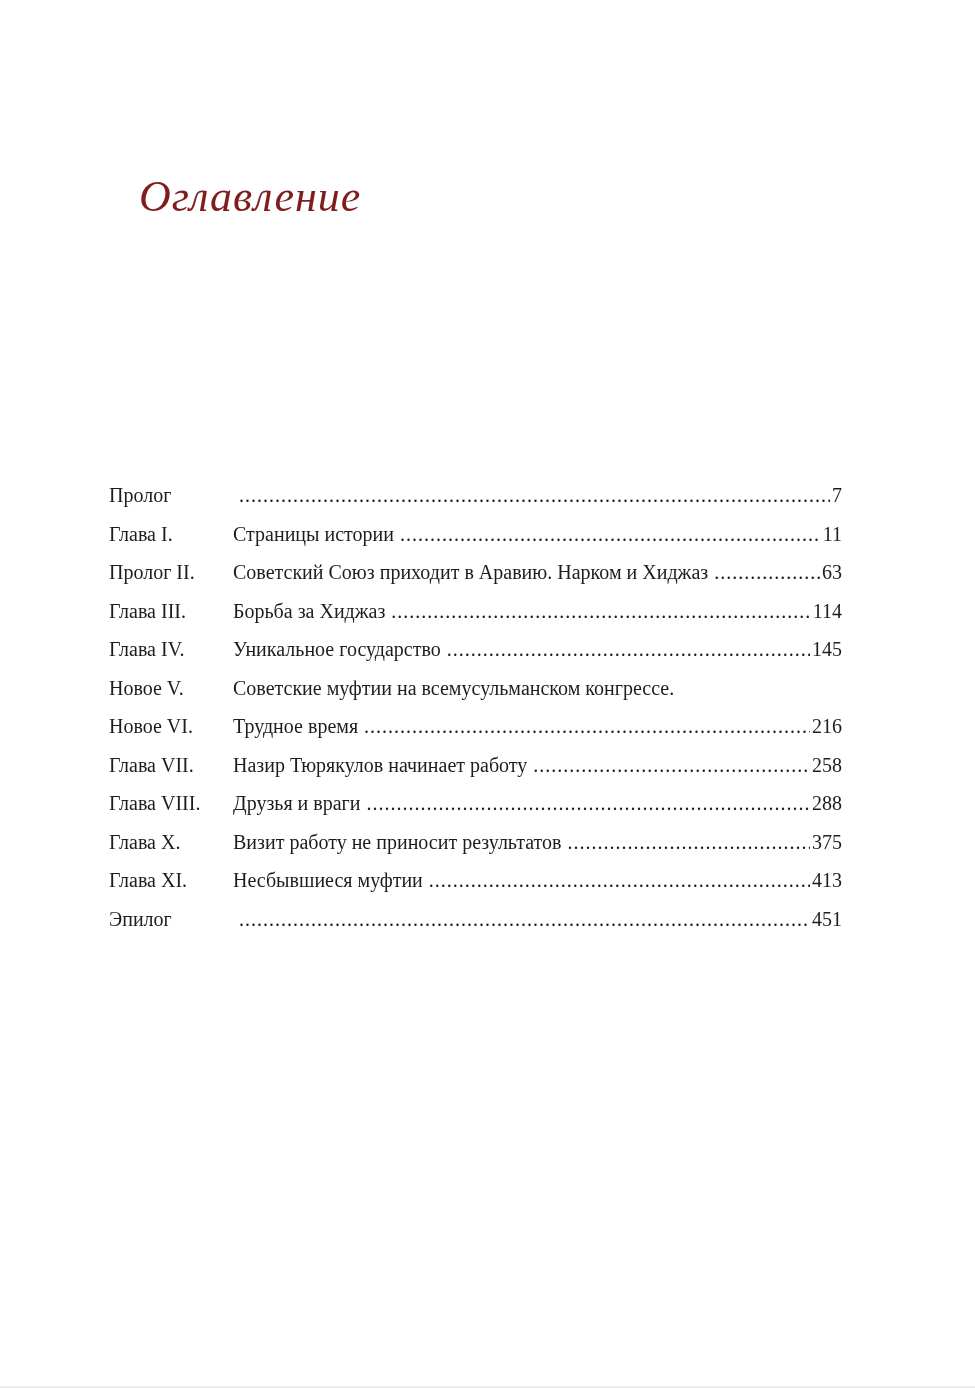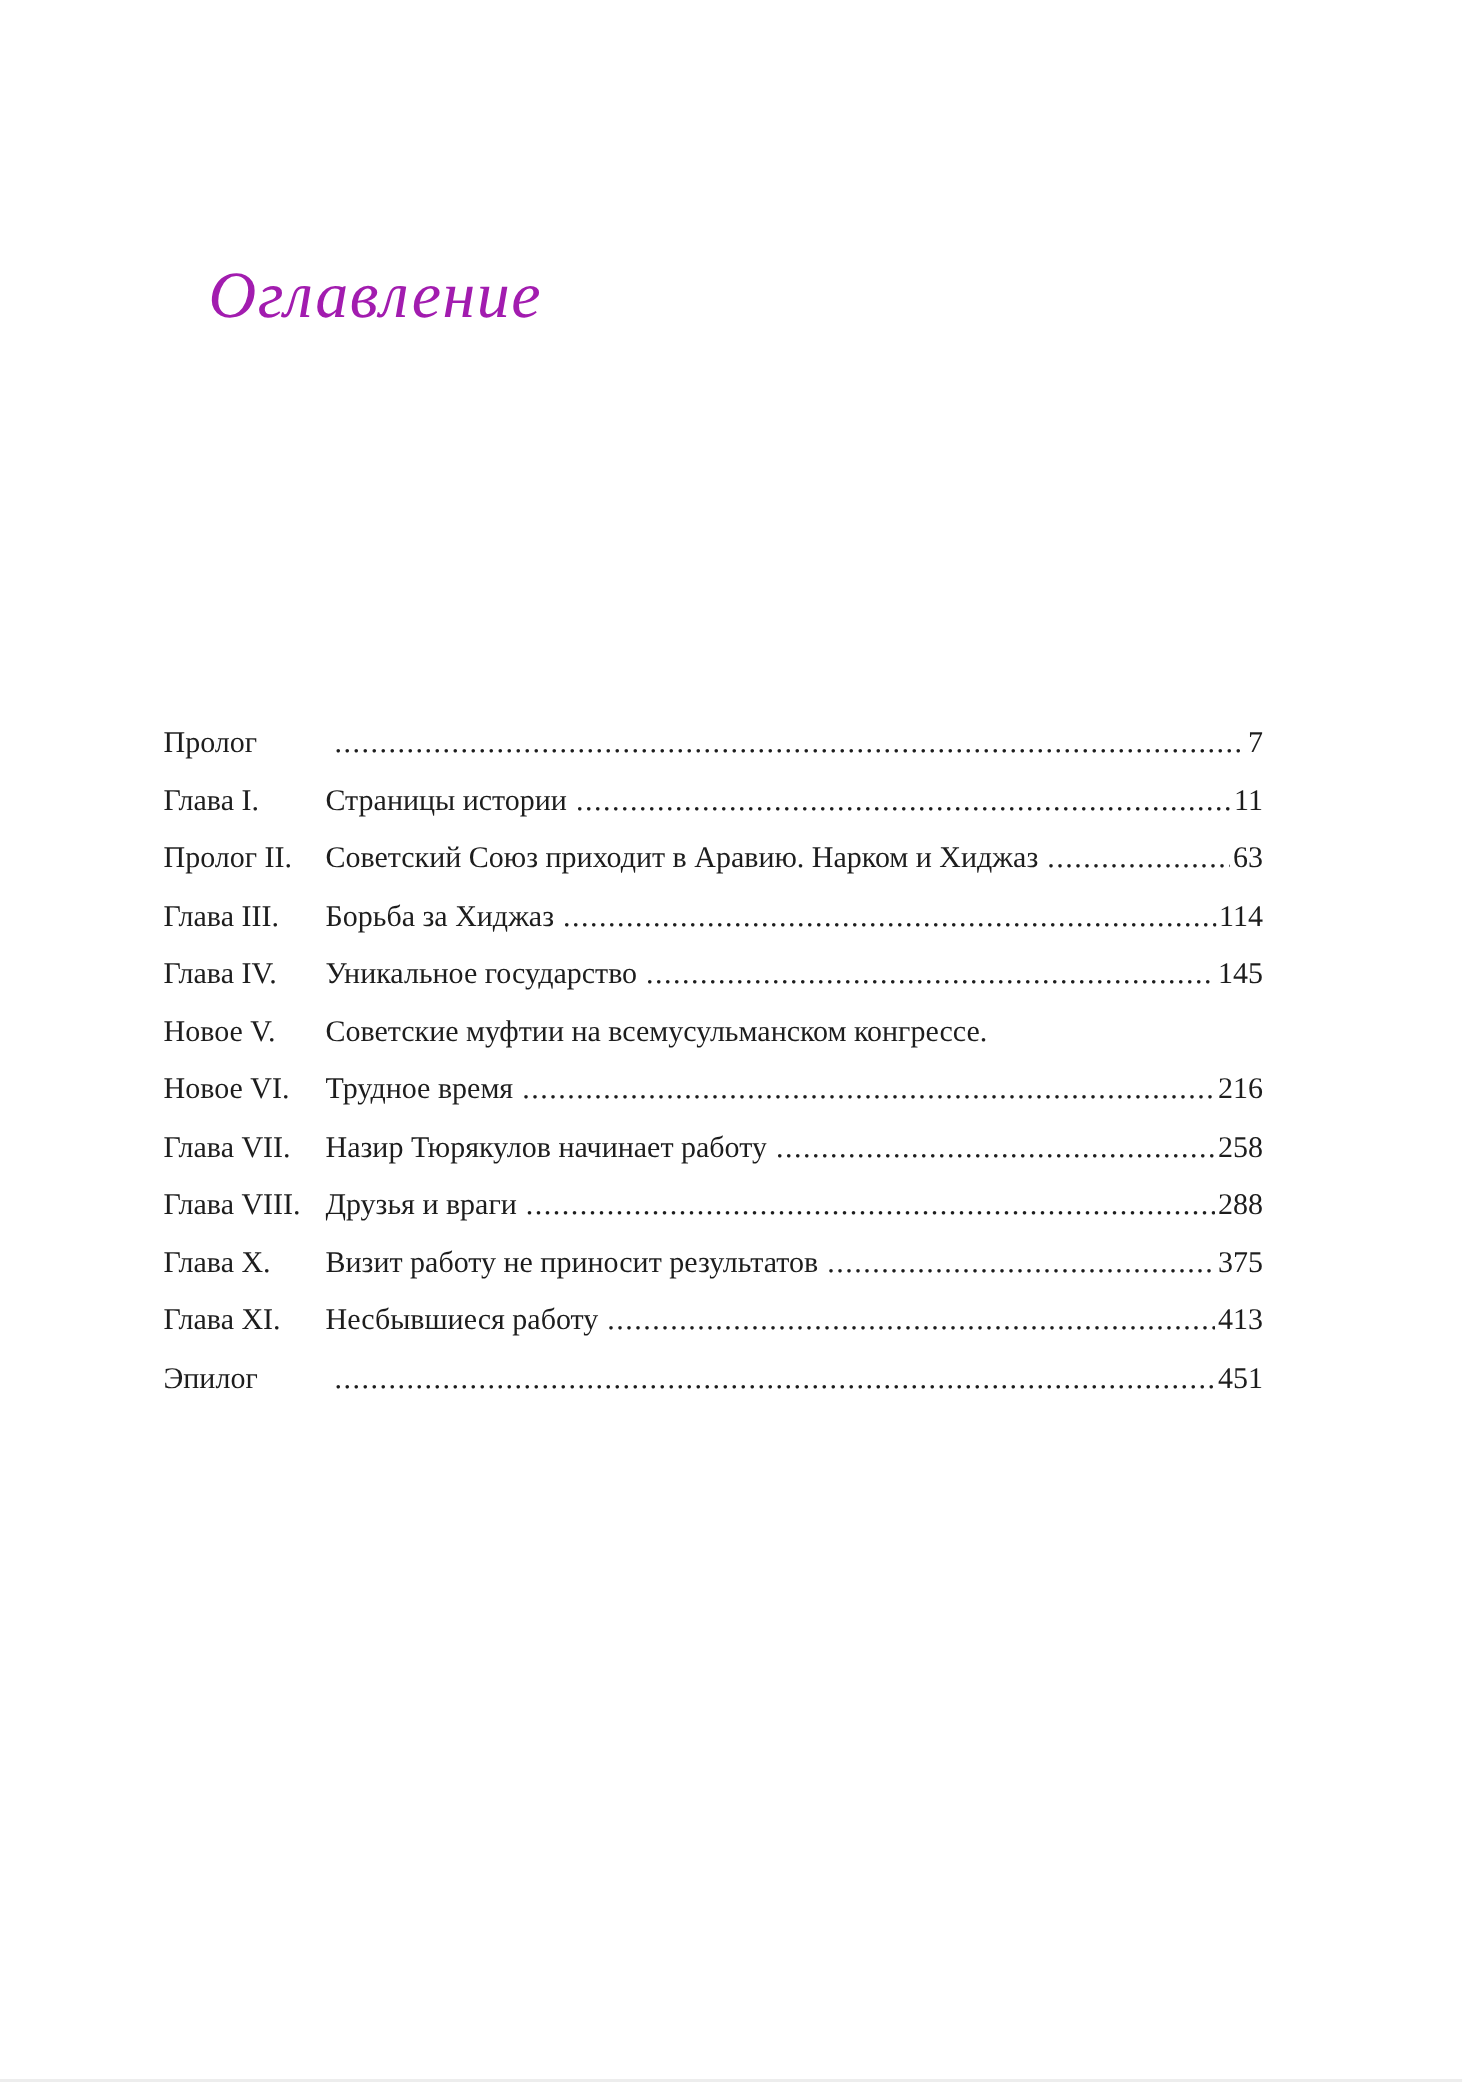--- a/index.html
+++ b/index.html
@@ -18,21 +18,21 @@
   }
   .heading {
     position: absolute;
     left: 139px;
     top: 146px;
     font-size: 44px;
     font-style: italic;
     font-weight: 400;
     letter-spacing: 1px;
     line-height: 1;
-    color: #a21caf;
+    color: #7f1d1d;
     white-space: nowrap;
   }
   .toc {
     position: absolute;
     left: 109px;
     top: 476px;
     width: 733px;
   }
   .row {
     display: flex;
@@ -42,20 +42,21 @@
     font-size: 20px;
     white-space: nowrap;
   }
   .lbl {
     flex: 0 0 auto;
     min-width: 108px;
   }
   .ttl {
     flex: 0 1 auto;
     overflow: hidden;
+    margin-left: 16px;
   }
   .dots {
     flex: 1 1 0;
     overflow: hidden;
     margin-left: 6px;
     margin-right: 2px;
     min-width: 0;
   }
   .dots::after {
     content: "..........................................................................................................................................................................................................................";
@@ -148,21 +149,21 @@
 
     <div class="row">
       <span class="lbl">Глава X.</span>
       <span class="ttl">Визит работу не приносит результатов</span>
       <span class="dots"></span>
       <span class="pg">375</span>
     </div>
 
     <div class="row">
       <span class="lbl">Глава XI.</span>
-      <span class="ttl">Несбывшиеся работу</span>
+      <span class="ttl">Несбывшиеся муфтии</span>
       <span class="dots"></span>
       <span class="pg">413</span>
     </div>
 
     <div class="row">
       <span class="lbl">Эпилог</span>
       <span class="ttl"></span>
       <span class="dots"></span>
       <span class="pg">451</span>
     </div>

